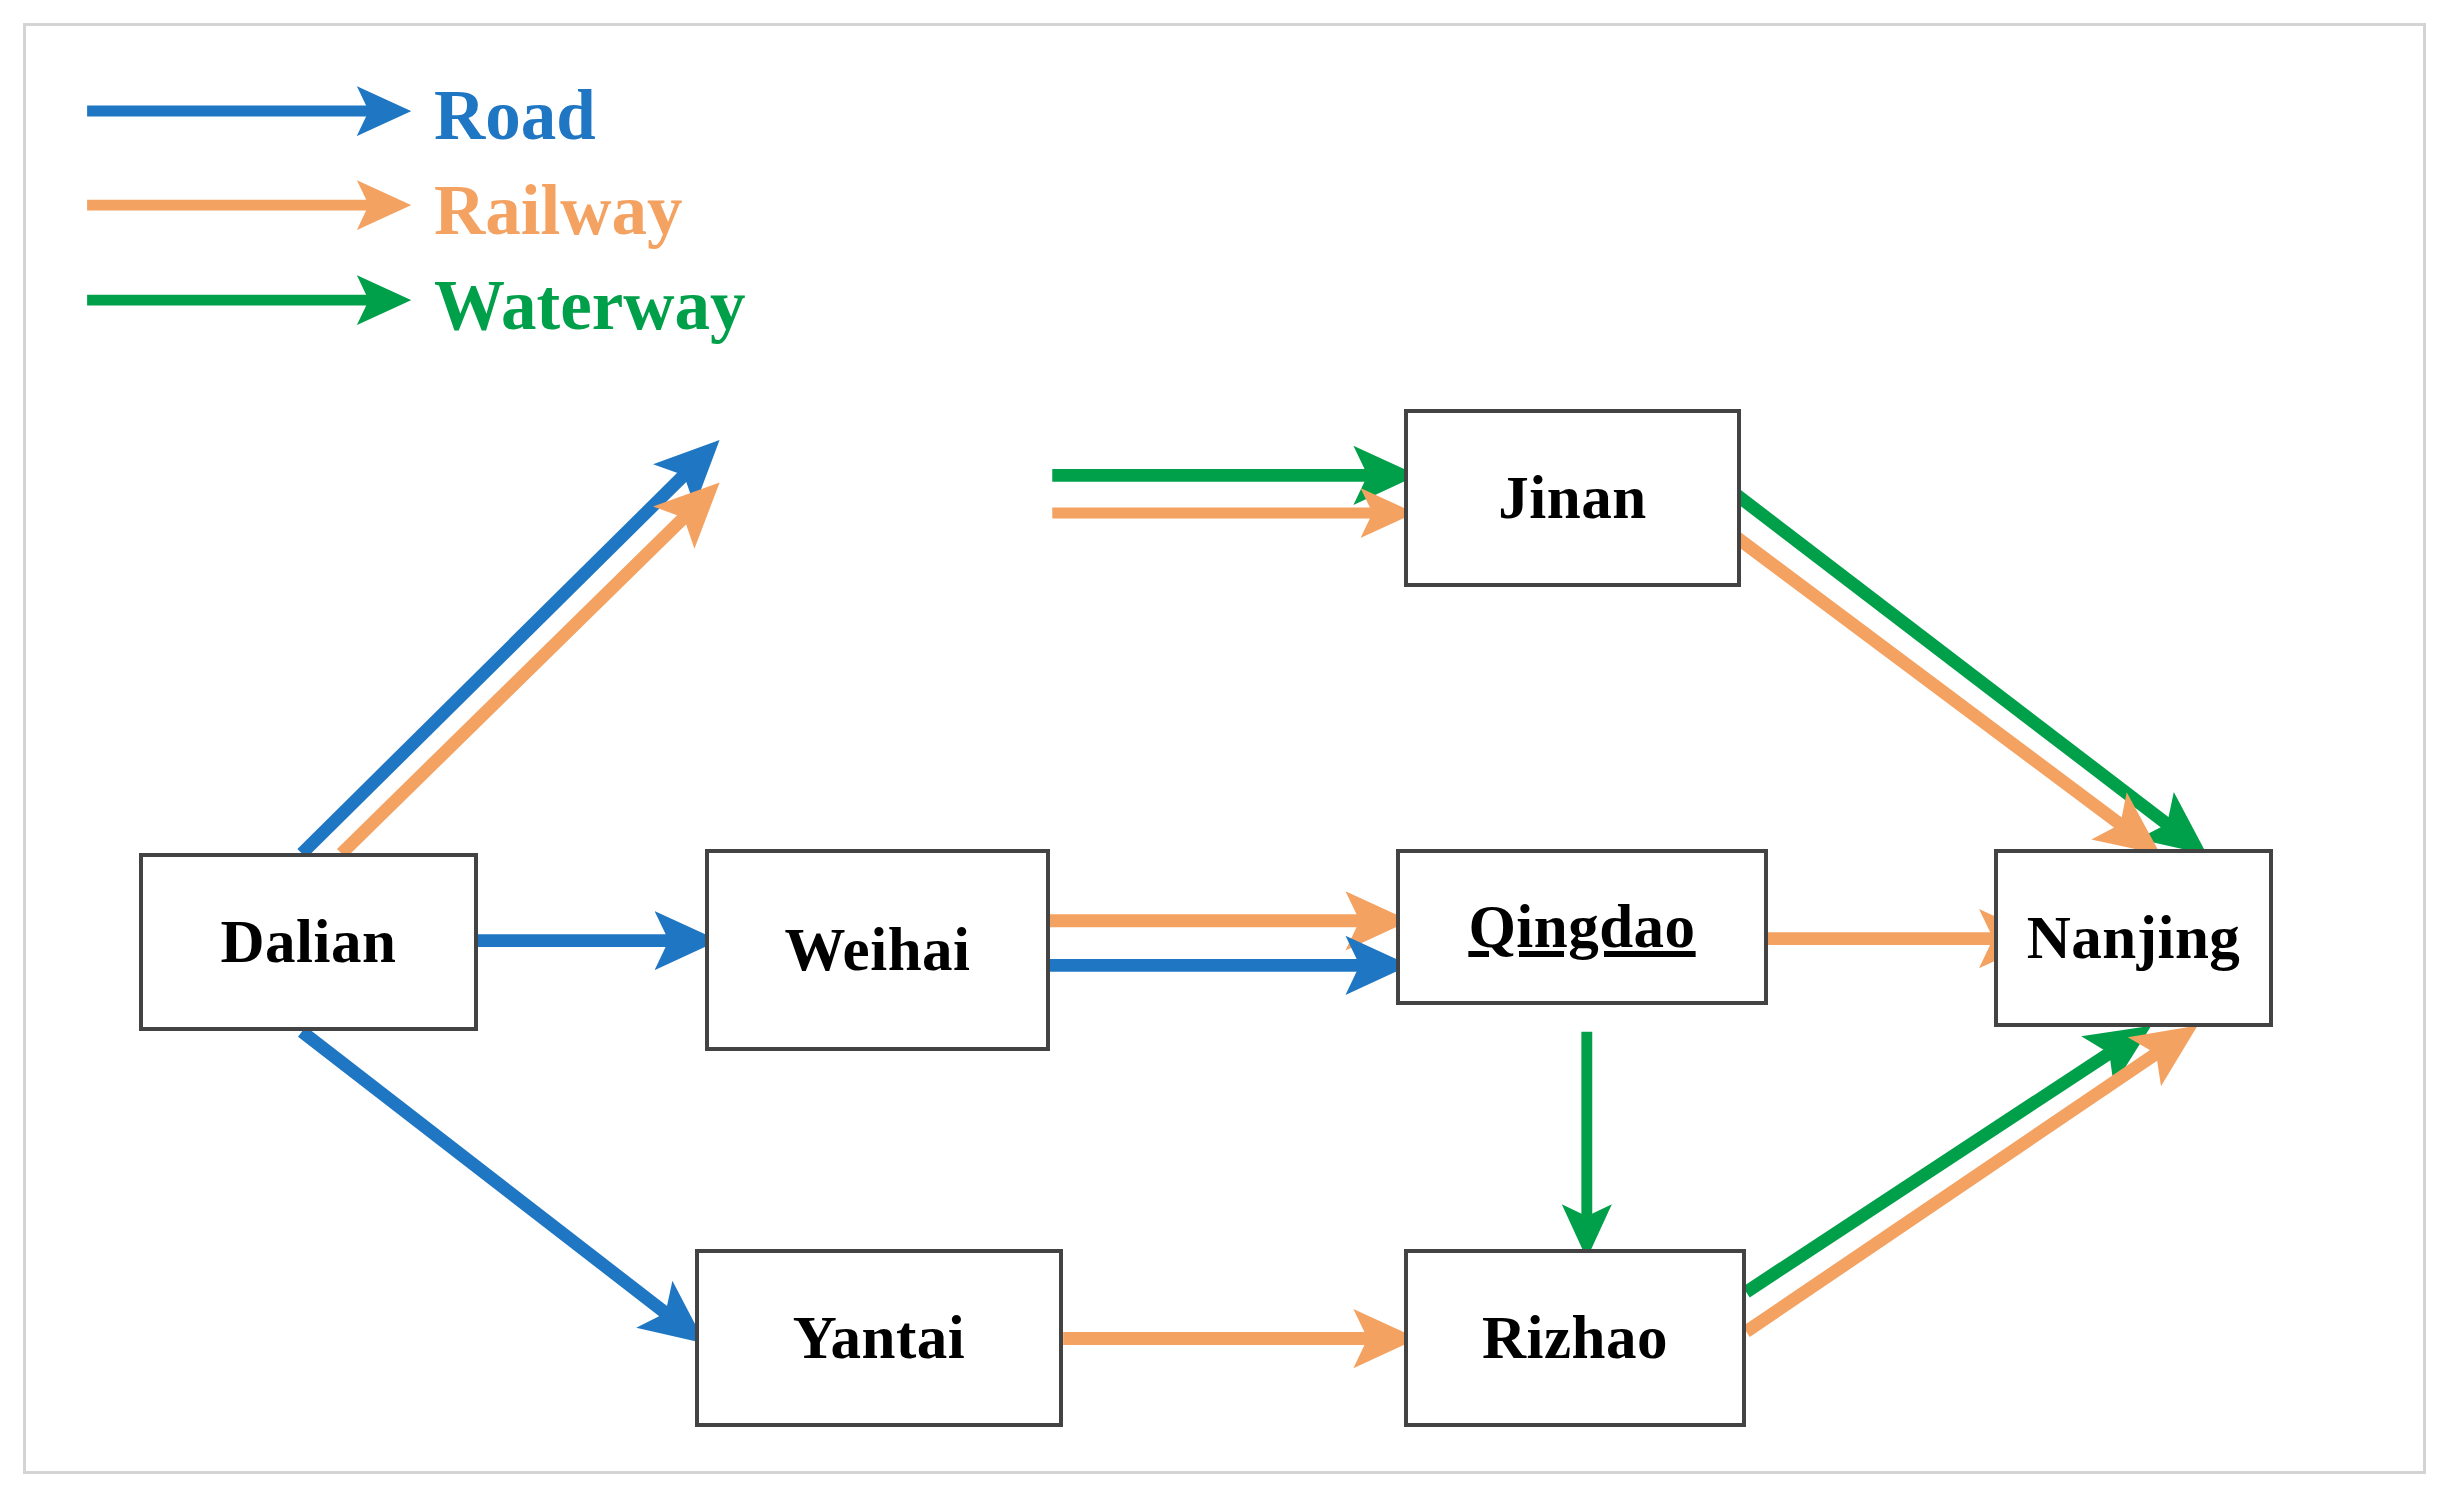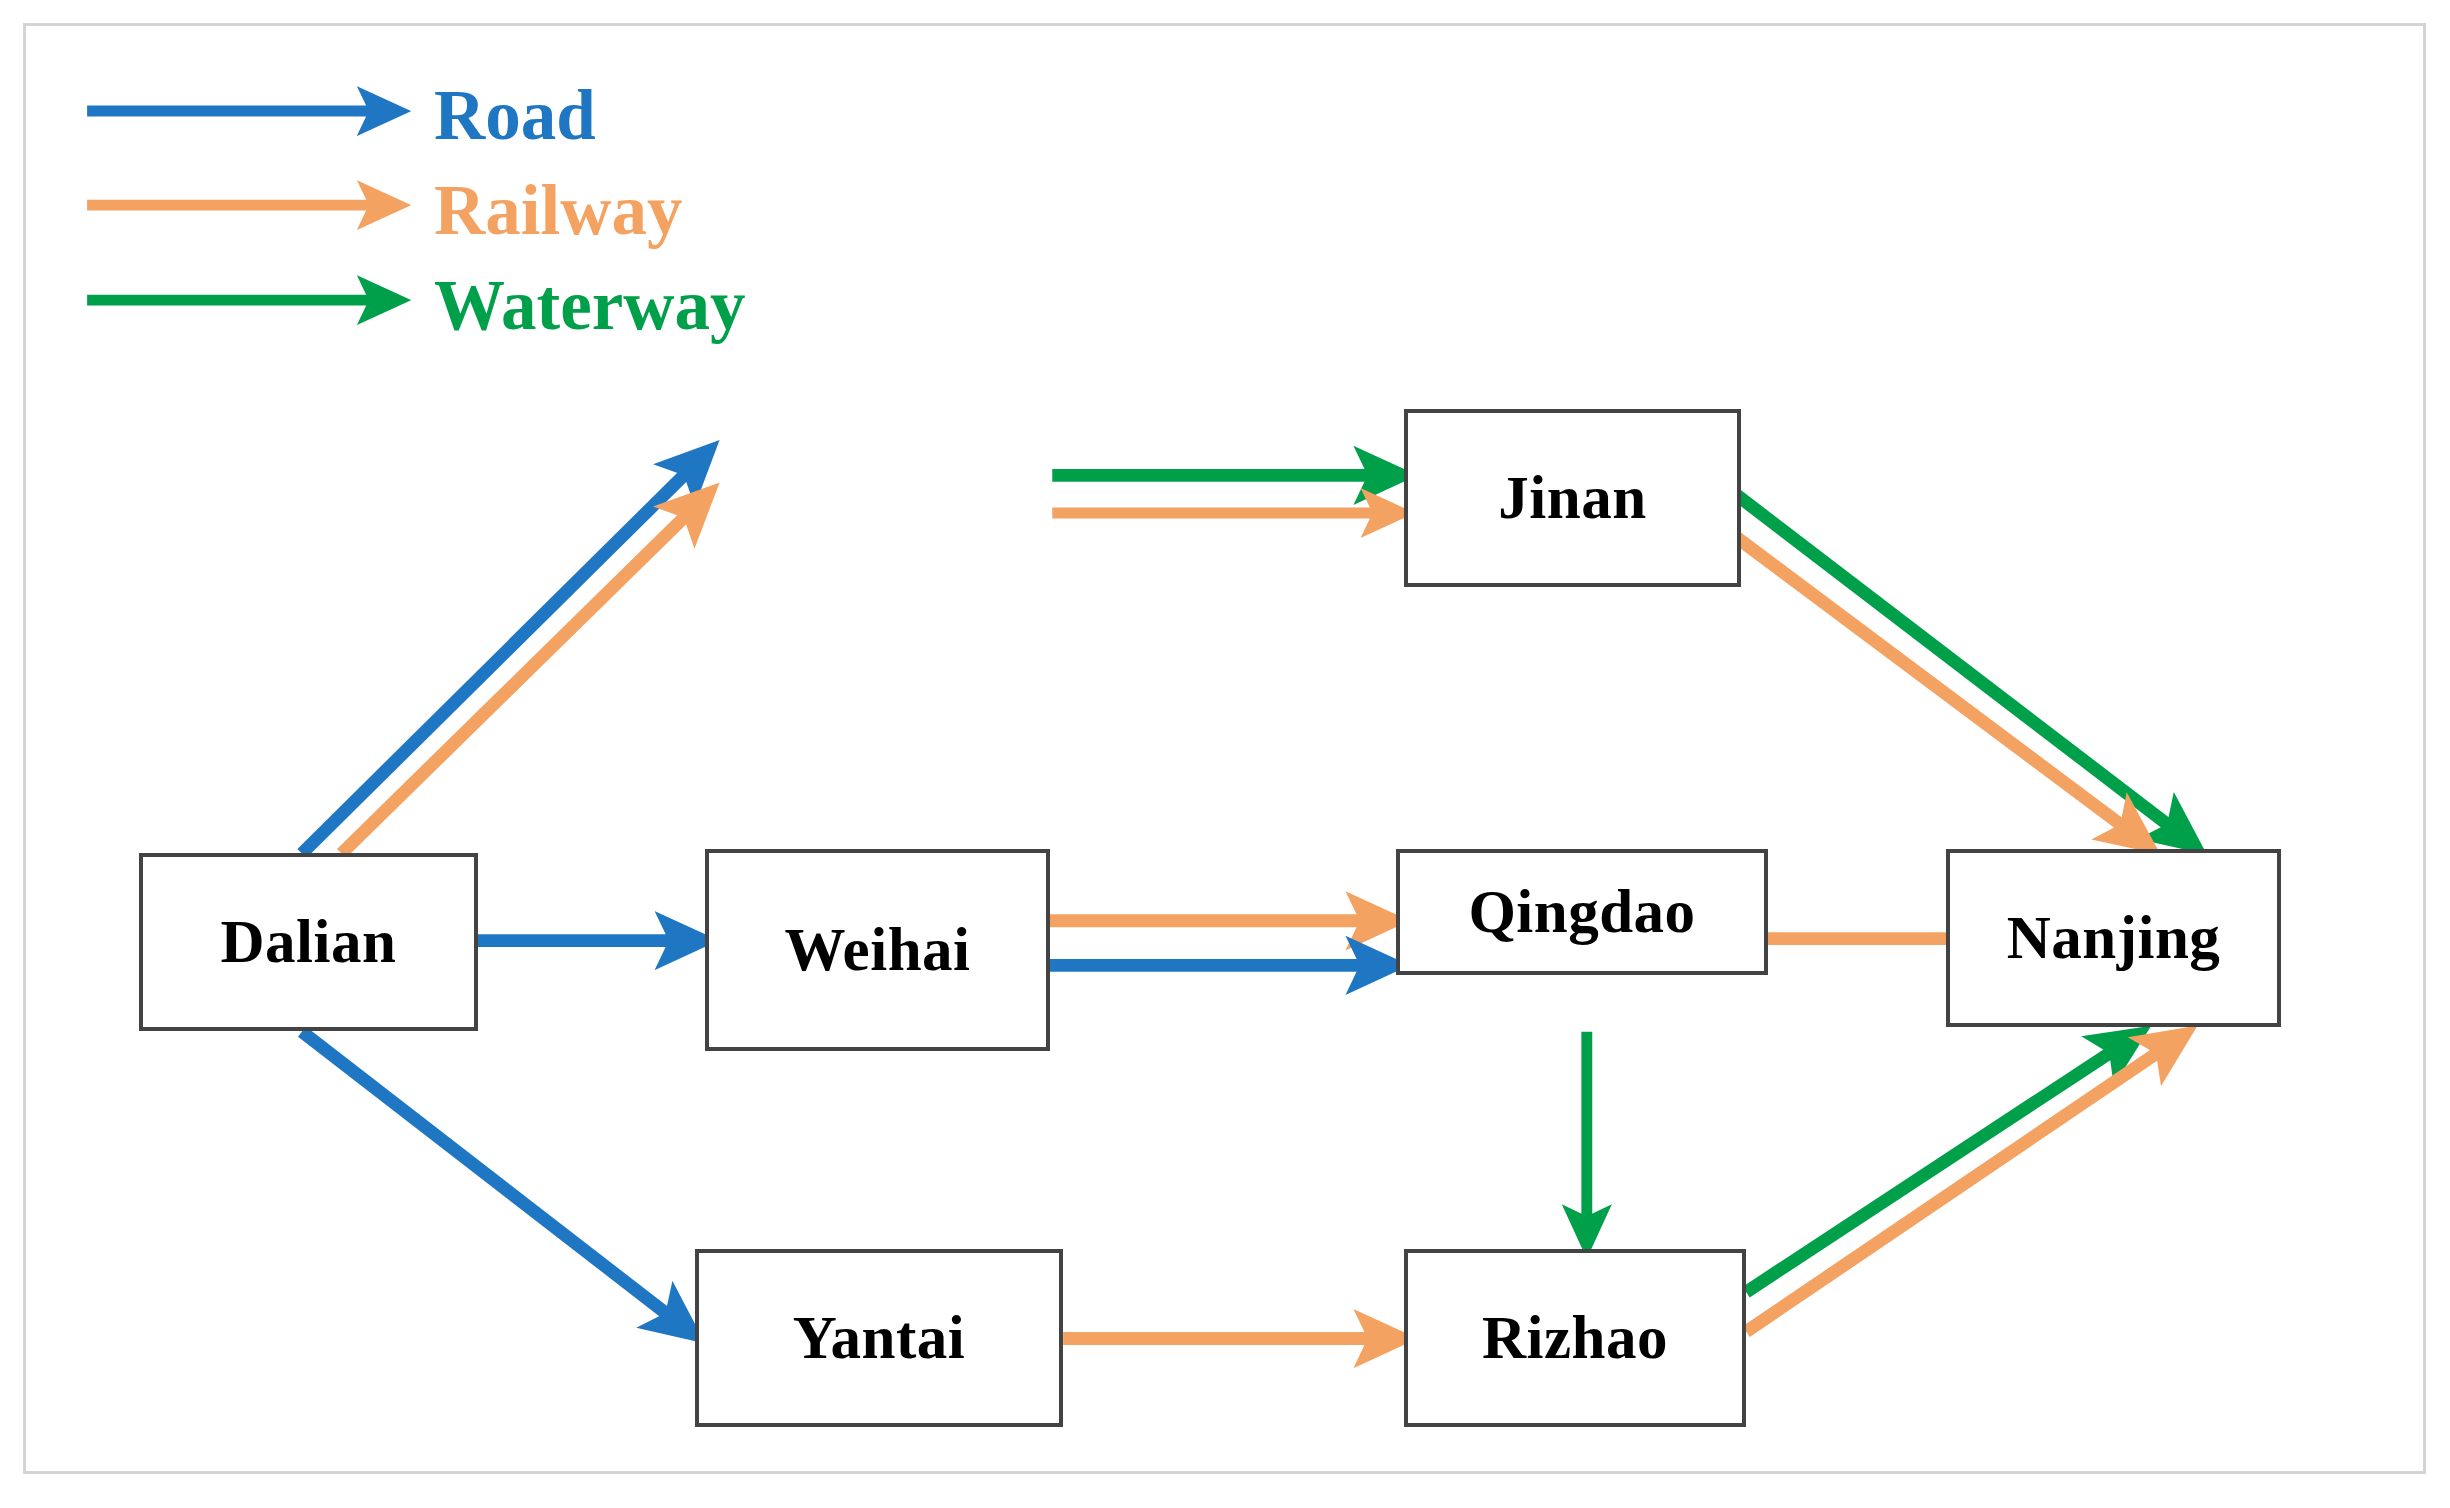--- a/index.html
+++ b/index.html
@@ -121,25 +121,25 @@
 
 
   <div class="node" style="left:1404px; top:409px; width:337px; height:178px;">
     <span class="node-label">Jinan</span>
   </div>
 
   <div class="node" style="left:705px; top:849px; width:345px; height:202px;">
     <span class="node-label">Weihai</span>
   </div>
 
-  <div class="node" style="left:1396px; top:849px; width:372px; height:126px;">
+  <div class="node" style="left:1396px; top:849px; width:372px; height:156px;text-decoration:underline;">
     <span class="node-label">Qingdao</span>
   </div>
 
-  <div class="node" style="left:1946px; top:849px; width:335px; height:178px;">
+  <div class="node" style="left:1994px; top:849px; width:279px; height:178px;">
     <span class="node-label">Nanjing</span>
   </div>
 
   <div class="node" style="left:695px; top:1249px; width:368px; height:178px;">
     <span class="node-label">Yantai</span>
   </div>
 
   <div class="node" style="left:1404px; top:1249px; width:342px; height:178px;">
     <span class="node-label">Rizhao</span>
   </div>

